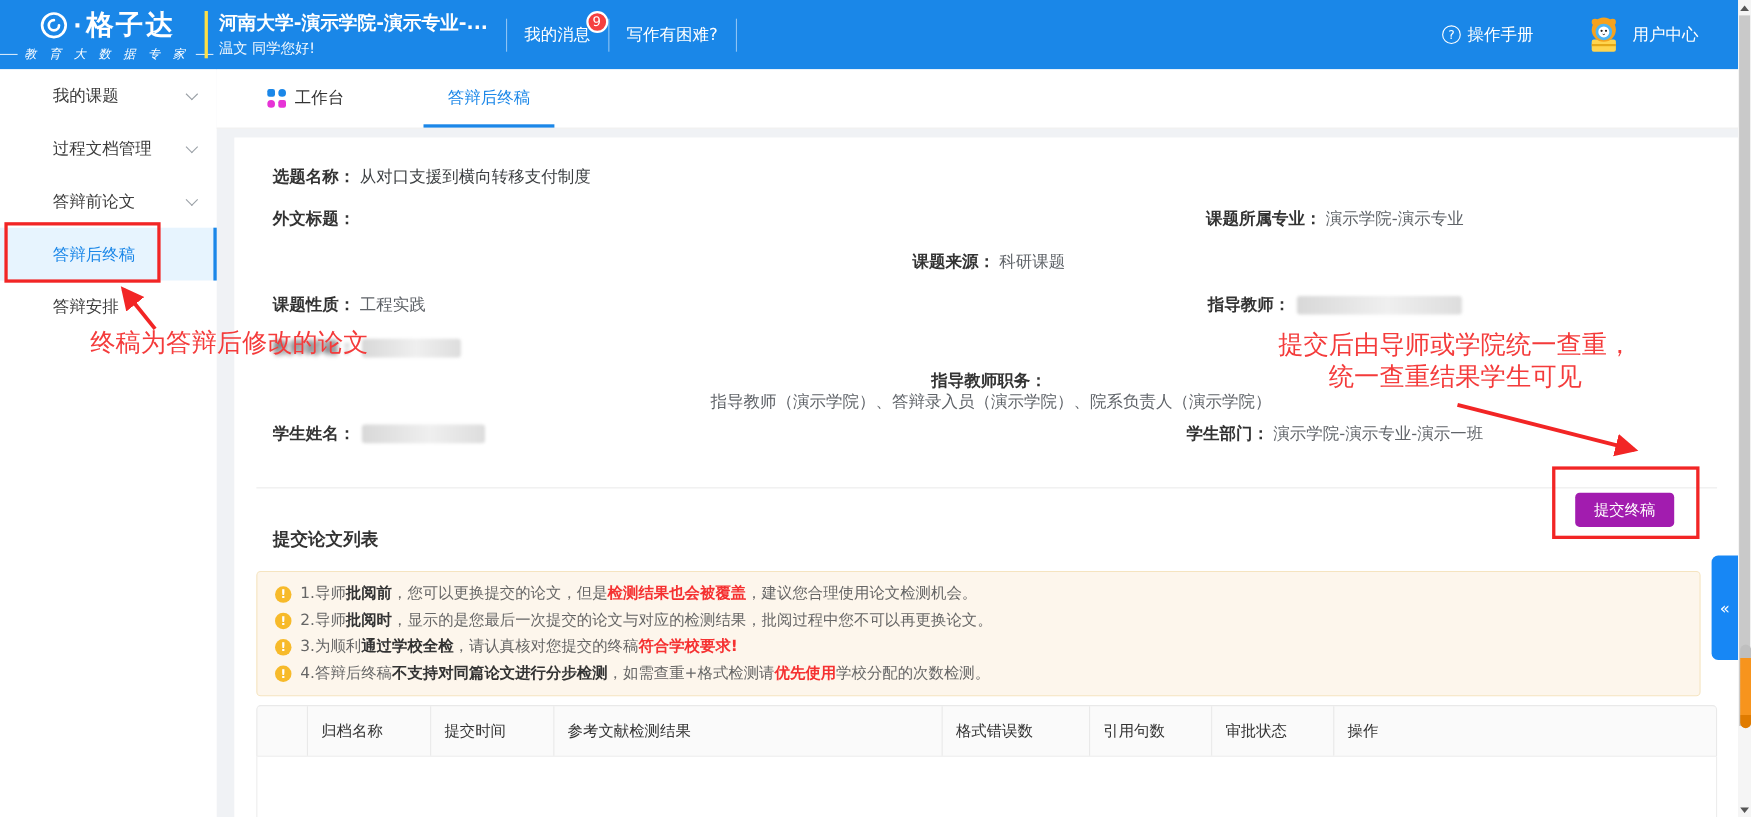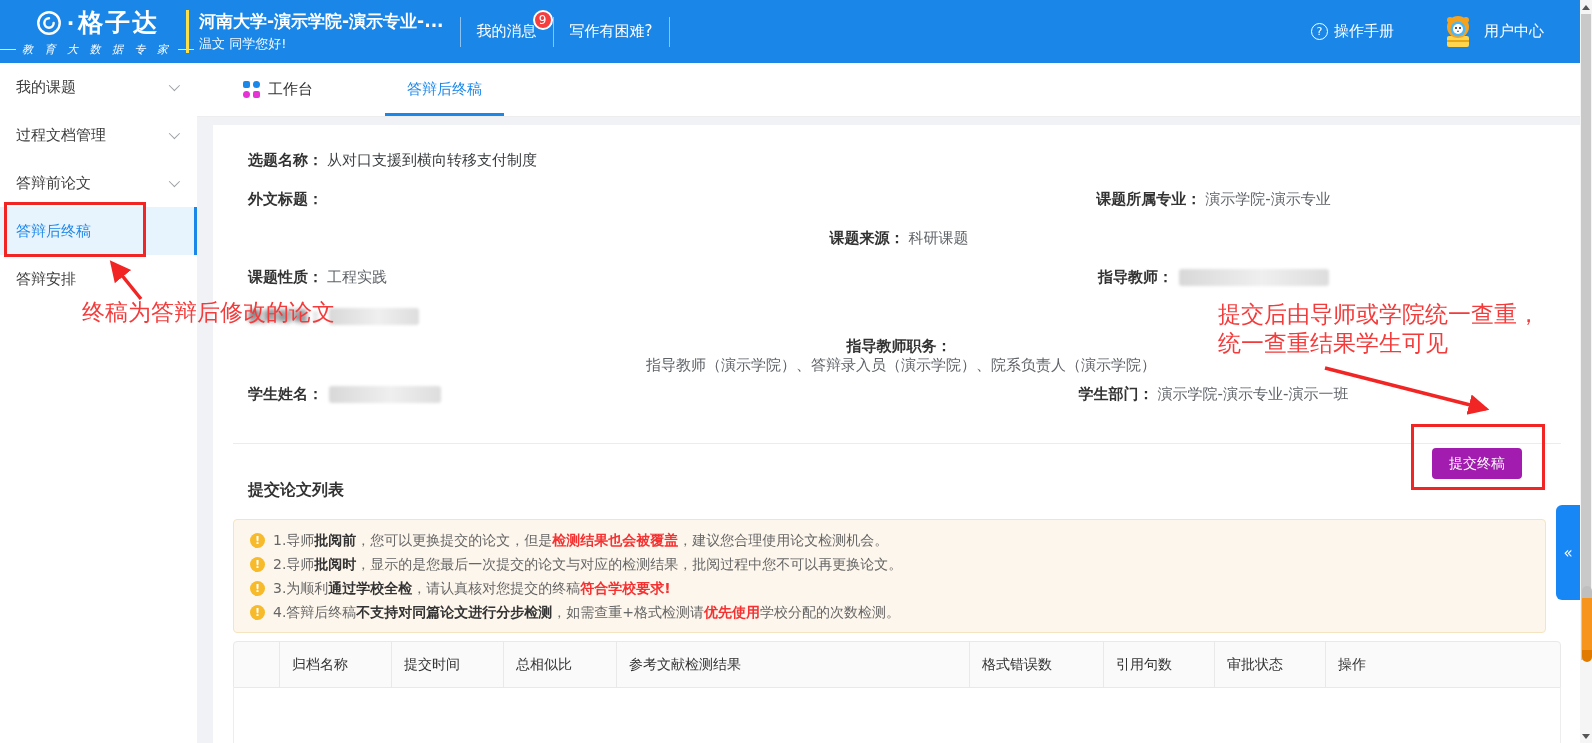--- a/index.html
+++ b/index.html
@@ -26,21 +26,21 @@
            align-items:center; justify-content:center; padding:0 4px; }
   .hdr-right { margin-left:auto; display:flex; align-items:center; margin-right:36px; }
   .qmark { display:inline-flex; width:17px; height:17px; border:1.5px solid #fff; border-radius:50%;
            align-items:center; justify-content:center; font-size:11px; margin-right:6px; }
   .manual { display:flex; align-items:center; font-size:15px; cursor:pointer; margin-right:46px; }
   .usercenter { display:flex; align-items:center; font-size:15px; cursor:pointer; }
   .avatar { width:36px; height:36px; margin-right:8px; position:relative; }
 
   
   .sidebar { position:absolute; left:0; top:63px; width:197px; bottom:0; background:#fff; }
-  .side-item { height:48px; display:flex; align-items:center; padding-left:16px; padding-right:20px;
+  .side-item { height:48px; display:flex; align-items:center; padding-left:48px; padding-right:20px;
                font-size:15px; color:#3c3c3c; cursor:pointer; position:relative; }
   .side-item .chev { margin-left:auto; width:8px; height:8px; border-right:1.6px solid #9aa0a6;
                      border-bottom:1.6px solid #9aa0a6; transform:rotate(45deg) translateY(-2px); }
   .side-item.active { background:#e7f4fe; color:#1b87e8; }
   .side-item.active::after { content:""; position:absolute; right:0; top:0; bottom:0; width:3px; background:#1b87e8; }
 
   
   .tabbar { position:absolute; left:197px; top:63px; width:1383px; height:54px; background:#fff;
             border-bottom:1px solid #ededed; display:flex; align-items:center; }
   .wb-icon { width:17px; height:17px; position:relative; margin-left:46px; margin-right:8px; }
@@ -293,35 +293,34 @@
             <span><span class="seg-n">4.答辩后终稿</span><span class="seg-b">不支持对同篇论文进行分步检测</span><span class="seg-n">，如需查重+格式检测请</span><span class="seg-rb">优先使用</span><span class="seg-n">学校分配的次数检测。</span></span>
           </div>
         </div>
     </div>
 
     <div class="ptable">
       <div class="thead">
           <div class="th" style="width: 45px;"></div>
           <div class="th" style="width: 112px;">归档名称</div>
           <div class="th" style="width: 112px;">提交时间</div>
-          <div class="th" style="width: 113px;">总相似比</div>
           <div class="th" style="width: 353px;">参考文献检测结果</div>
           <div class="th" style="width: 134px;">格式错误数</div>
           <div class="th" style="width: 111px;">引用句数</div>
           <div class="th" style="width: 111px;">审批状态</div>
           <div class="th" style="flex: 1 1 0%;">操作</div>
         </div>
       <div class="tbody"></div>
     </div>
   </div>
 
   <div class="anno-box" style="left:4px; top:202px; width:142px; height:55px;"></div>
   <div class="anno-box" style="left:1411px; top:424px; width:134px; height:66px;"></div>
   <div class="anno-text" style="left:82px; top:298px;">终稿为答辩后修改的论文</div>
-  <div class="anno-text" style="left:1218px; top:300px;">
+  <div class="anno-text" style="left:1162px; top:300px;text-align:center;">
     <div>提交后由导师或学院统一查重，</div>
     <div>统一查重结果学生可见</div>
   </div>
   <svg class="arrows">
     <defs>
       <marker id="ah" markerWidth="8" markerHeight="8" refX="5" refY="3" orient="auto">
         <path d="M0,0 L6,3 L0,6 Z" fill="#f22525"></path>
       </marker>
     </defs>
     <line x1="141" y1="299" x2="112" y2="263" stroke="#f22525" stroke-width="3.5" marker-end="url(#ah)"></line>

